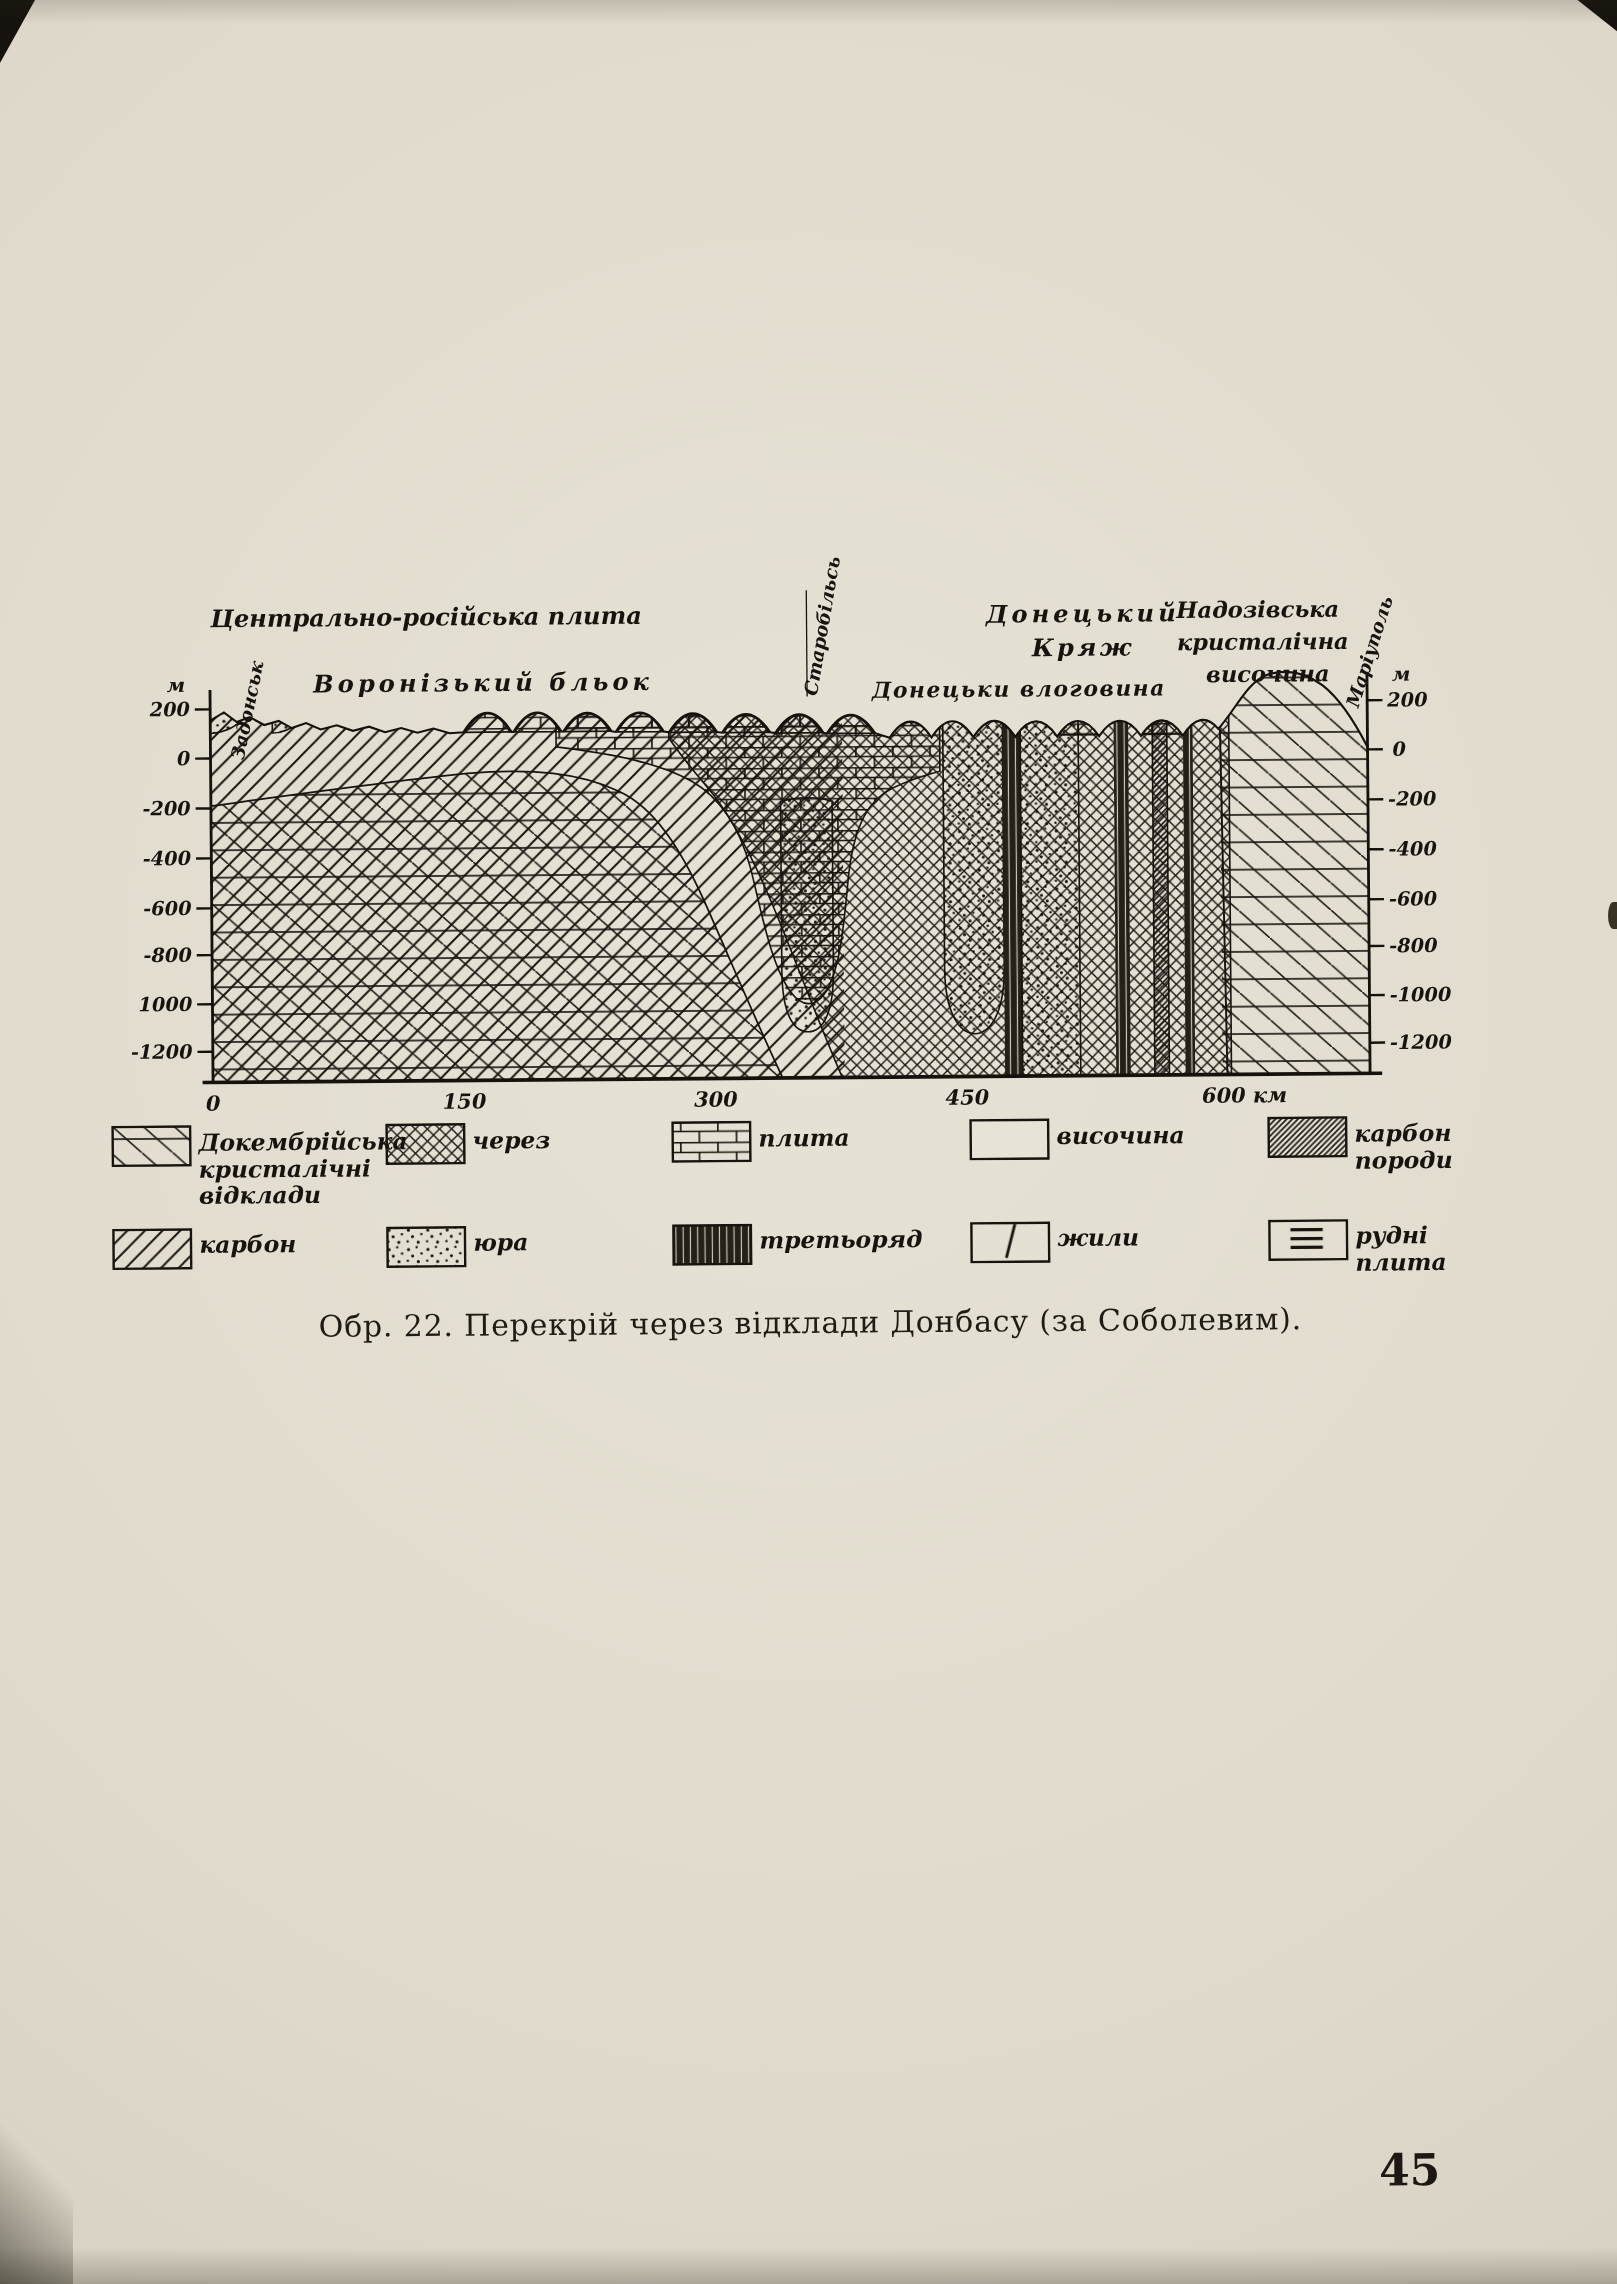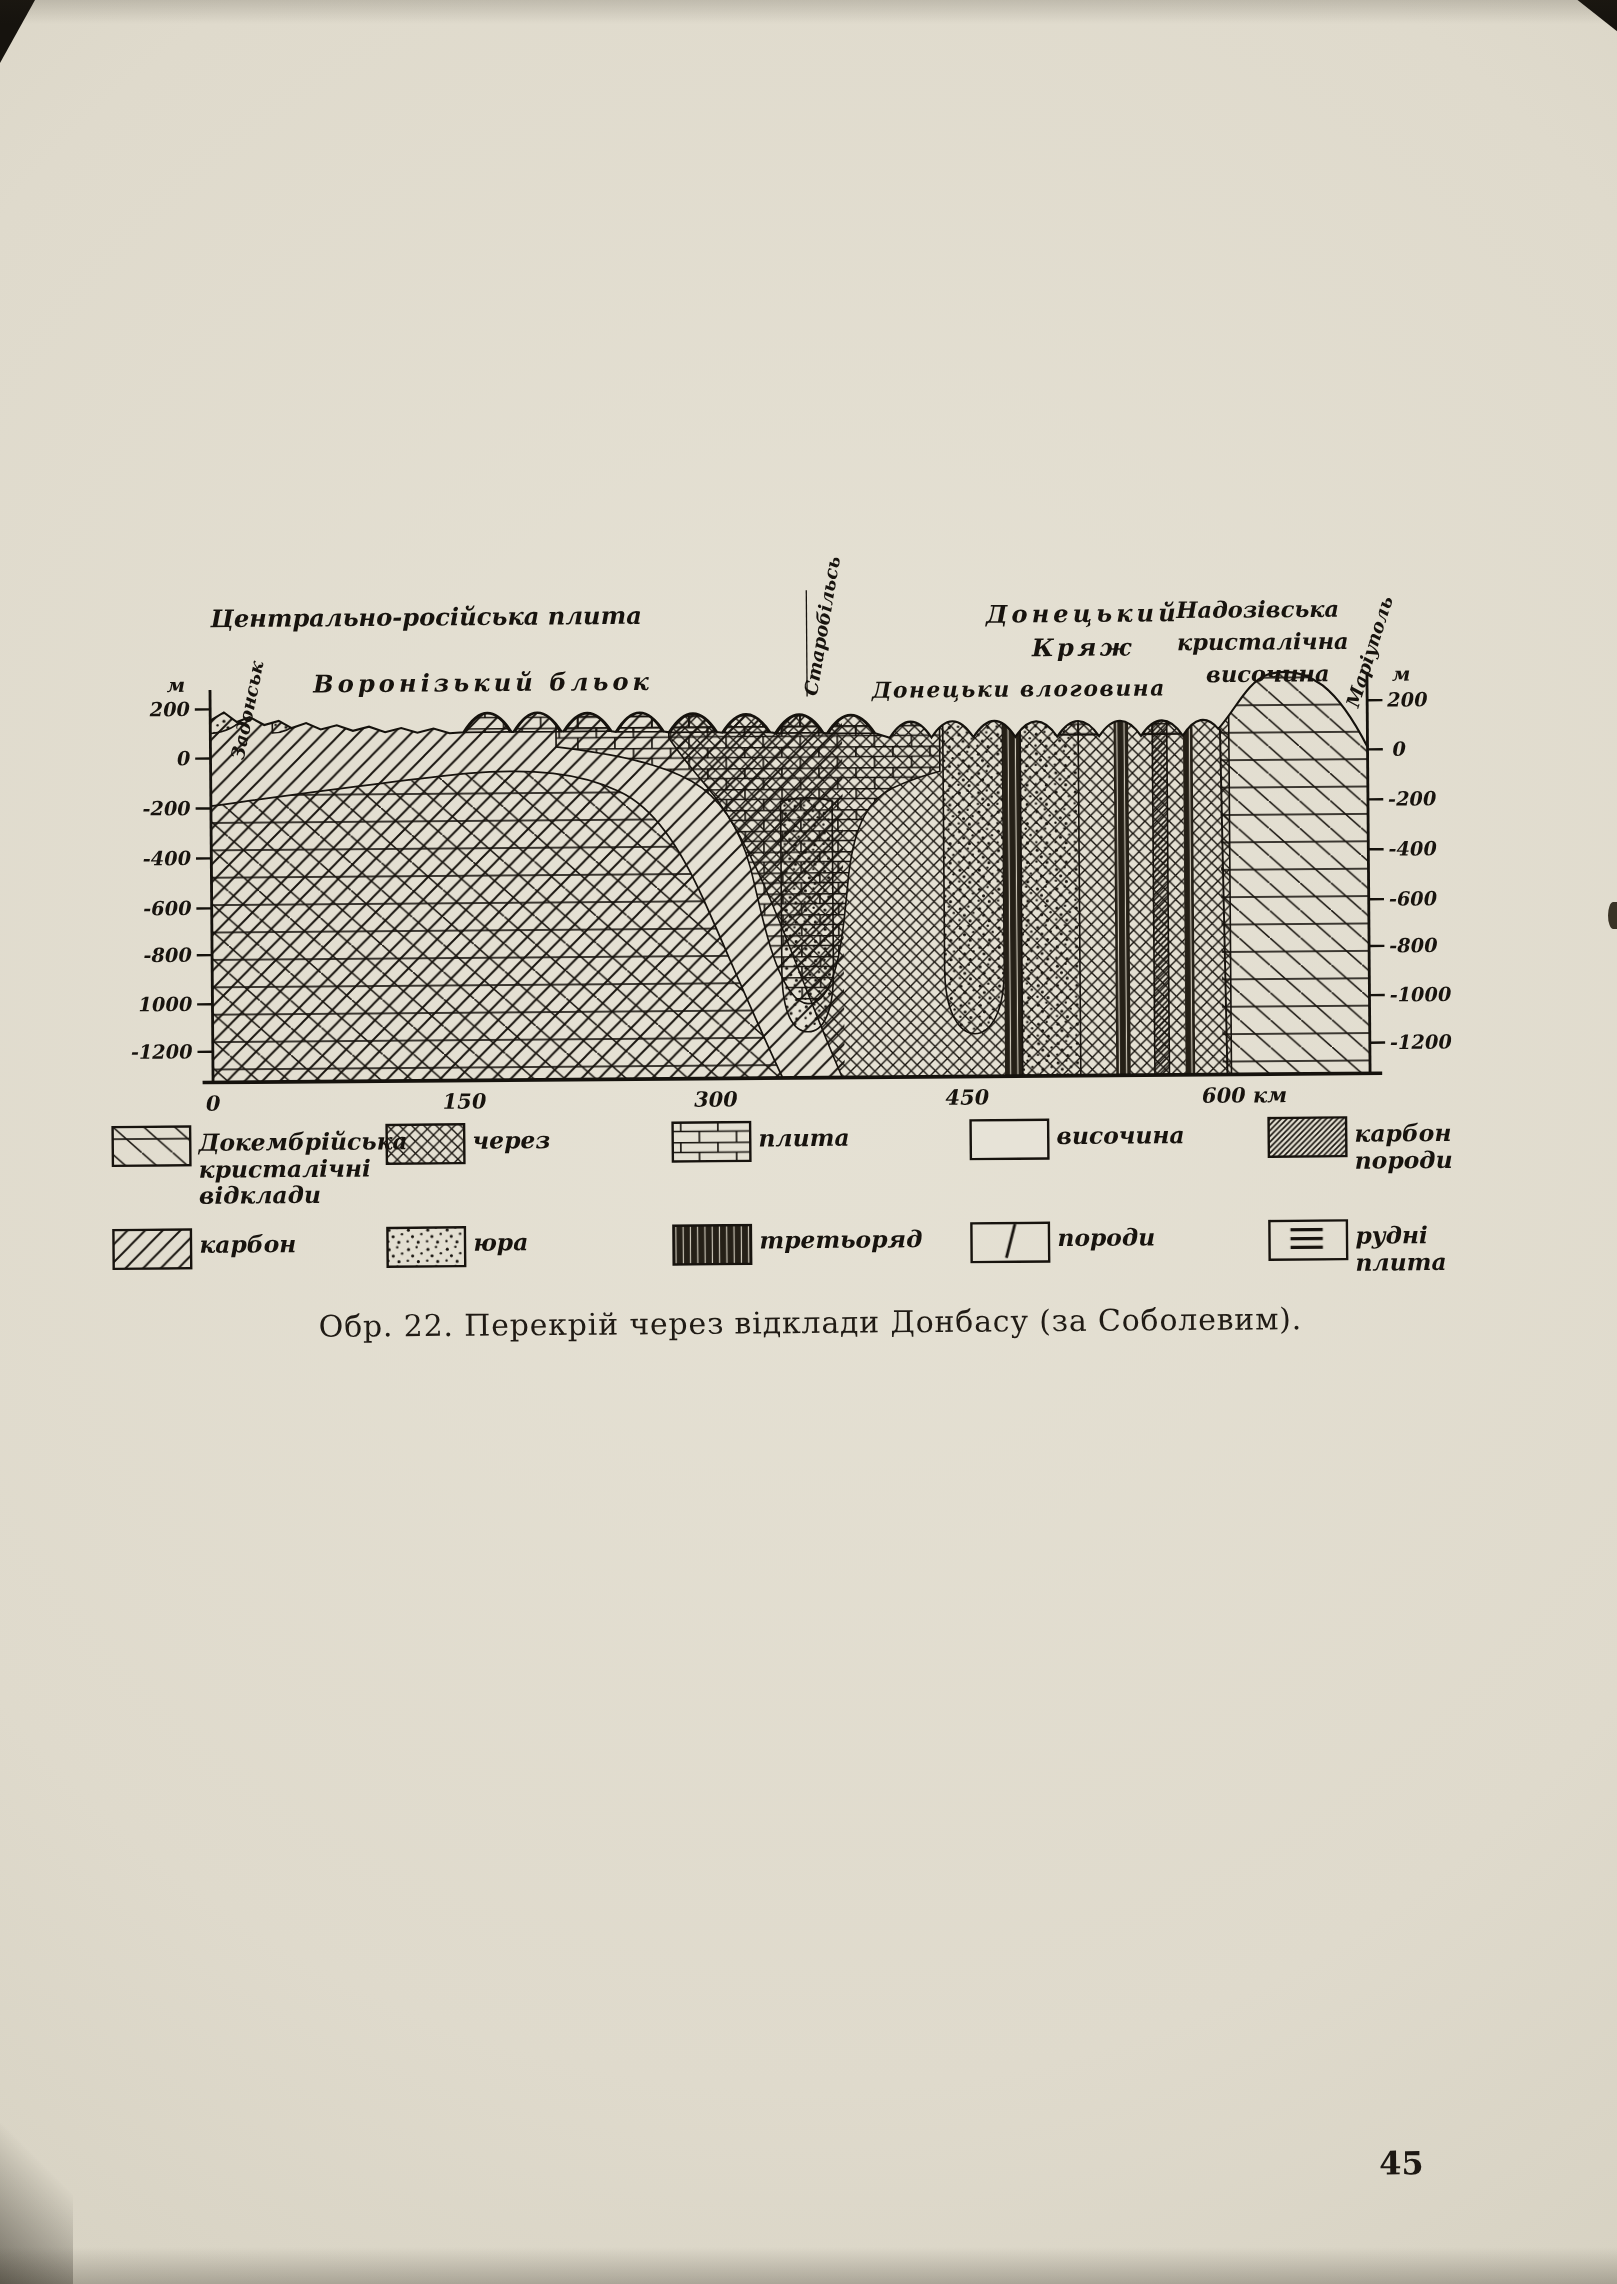--- a/index.html
+++ b/index.html
@@ -40,21 +40,21 @@
   .lg-item{display:flex;align-items:flex-start;gap:6.4px;}
   .lg-item svg{flex:0 0 auto;margin-top:1.6px;}
   .lg-label{
     font-style:italic;font-weight:600;font-size:23.4px;line-height:26.6px;
     max-width:169px;color:#17130e;padding-top:6.4px;
   }
   .fig-caption{
     margin-top:24px;text-align:center;font-size:30px;letter-spacing:0.8px;color:#201b15;
   }
   
-  .pagenum{position:absolute;left:1371px;top:2149px;font-size:32px;font-weight:bold;}
+  .pagenum{position:absolute;left:1371px;top:2149px;font-size:44px;font-weight:bold;}
   
   .corner-tl{position:absolute;left:0;top:0;width:0;height:0;
     border-left:35px solid #16130e;border-bottom:63px solid transparent;}
   .corner-tr{position:absolute;right:0;top:0;width:44px;height:32px;background:#16130e;
     clip-path:polygon(100% 0,8% 0,100% 100%);}
   .mark-right{position:absolute;right:0;top:902px;width:10.5px;height:27px;background:#393326;border-radius:50% 0 0 50%;}
   .corner-bl{position:absolute;left:0;bottom:0;width:73px;height:161px;
     background:linear-gradient(45deg, rgba(30,26,18,.55), rgba(30,26,18,0) 70%);}
   .edge-bottom{position:absolute;left:0;bottom:0;width:100%;height:37px;
     background:linear-gradient(to top, rgba(45,40,28,.28), rgba(45,40,28,0));}
@@ -296,21 +296,21 @@
         <div class="lg-item">
           <svg width="81" height="42" viewBox="0 0 100 52">
             <rect x="2" y="2" width="96" height="48" fill="url(#pat-tertiary)" stroke="#17130e" stroke-width="3"></rect>
           </svg>
           <span class="lg-label">третьоряд</span>
         </div>
         <div class="lg-item">
           <svg width="81" height="42" viewBox="0 0 100 52">
             <rect x="2" y="2" width="96" height="48" fill="url(#pat-faults)" stroke="#17130e" stroke-width="3"></rect>
           </svg>
-          <span class="lg-label">породи</span>
+          <span class="lg-label">жили</span>
         </div>
         <div class="lg-item">
           <svg width="81" height="42" viewBox="0 0 100 52">
             <rect x="2" y="2" width="96" height="48" fill="url(#pat-ore-veins)" stroke="#17130e" stroke-width="3"></rect>
           </svg>
           <span class="lg-label">рудні плита</span>
         </div>
       </div>
 
     <div class="fig-caption">Обр. 22. Перекрій через відклади Донбасу (за Соболевим).</div>

